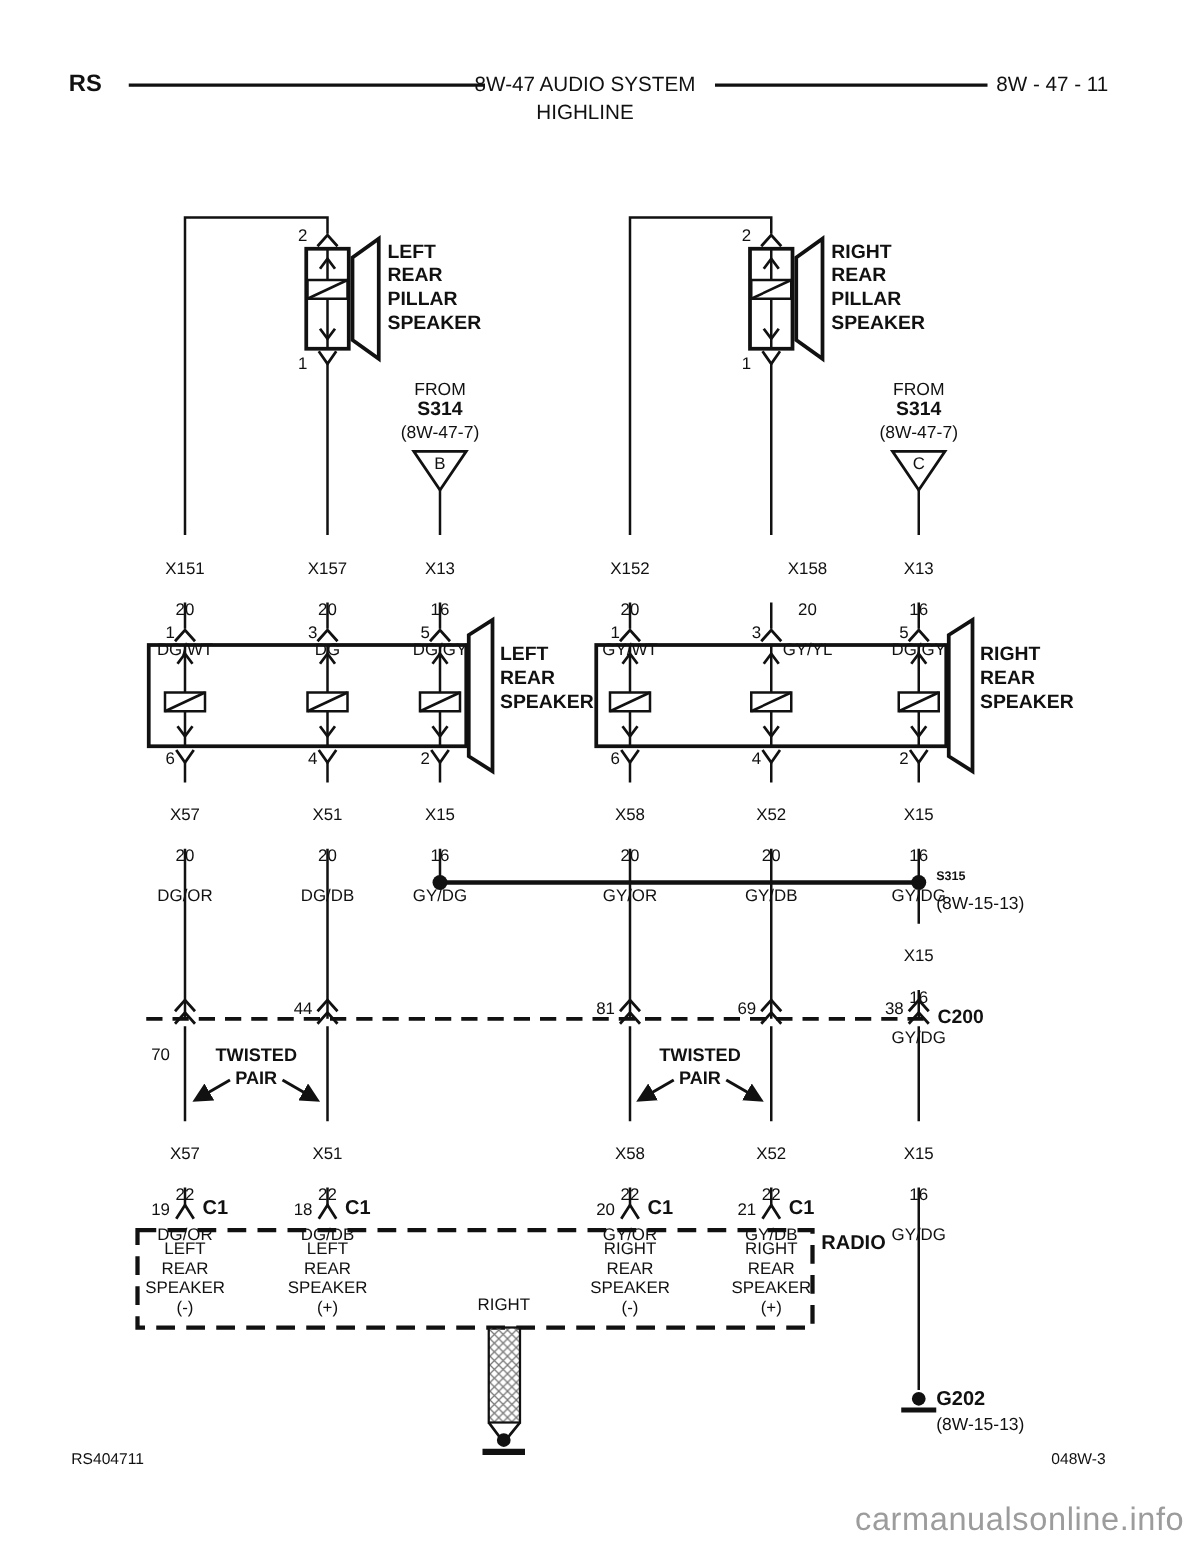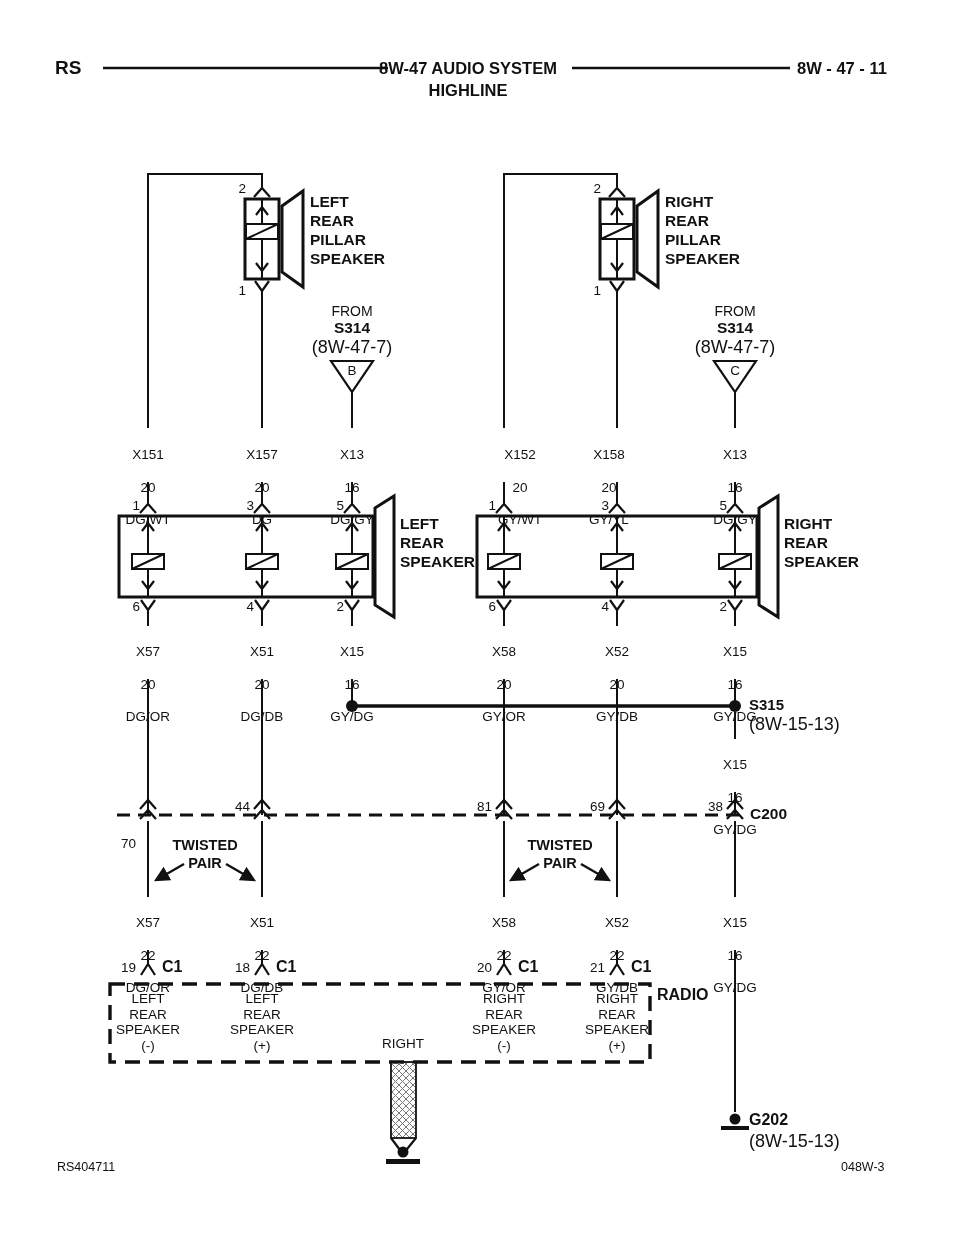--- a/index.html
+++ b/index.html
@@ -5,22 +5,22 @@
   html,body{margin:0;padding:0;background:#fff;}
   #page{position:relative;width:960px;height:1242px;background:#fff;overflow:hidden;
         font-family:"Liberation Sans","DejaVu Sans",sans-serif;color:#111;}
   svg{position:absolute;left:0;top:0;}
   .lbl{position:absolute;color:#111;white-space:pre-line;line-height:1.2;font-size:13.5px;
        text-align:center;}
   .ctr{transform:translateX(-50%);}
   .b{font-weight:700;}
   .pin{width:34px;text-align:right;}
   .name{text-align:left;font-weight:700;font-size:15.5px;line-height:19px;}
-  .hdr{font-weight:700;font-size:16.5px;}
-  .ref{font-size:18px;}
+  .hdr{font-weight:400;font-size:16.5px;}
+  .ref{font-size:14px;}
   .small{font-size:12.5px;}
   .wm{position:absolute;left:684px;top:1200px;font-size:26px;color:#9c9c9c;
       letter-spacing:.5px;}
   
   .w{fill:none;stroke:#111;stroke-width:2;}
   .w35{fill:none;stroke:#111;stroke-width:3.5;}
   .bx{fill:#fff;stroke:#111;stroke-width:3;}
   .g2{fill:none;stroke:#111;stroke-width:2.2;}
   .blk{fill:#111;stroke:none;}
 </style>
@@ -205,26 +205,26 @@
   <div class="lbl ctr" style="left:262px;top:431px">
     <div>X157</div>
     <div>20</div>
     <div>DG</div>
   </div>
   <div class="lbl ctr" style="left:352px;top:431px">
     <div>X13</div>
     <div>16</div>
     <div>DG/GY</div>
   </div>
-  <div class="lbl ctr" style="left:520px;top:431px">
+  <div class="lbl ctr" style="left:504px;top:431px">
     <div>X152</div>
     <div>20</div>
     <div>GY/WT</div>
   </div>
-  <div class="lbl ctr" style="left:609px;top:431px">
+  <div class="lbl ctr" style="left:646px;top:431px">
     <div>X158</div>
     <div>20</div>
     <div>GY/YL</div>
   </div>
   <div class="lbl ctr" style="left:735px;top:431px">
     <div>X13</div>
     <div>16</div>
     <div>DG/GY</div>
   </div>
 
@@ -272,21 +272,21 @@
     <div>X52</div>
     <div>20</div>
     <div>GY/DB</div>
   </div>
   <div class="lbl ctr" style="left:735px;top:628px">
     <div>X15</div>
     <div>16</div>
     <div>GY/DG</div>
   </div>
 
-  <div class="lbl b" style="left:749px;top:696px;font-size:15px;text-align:left">S315</div>
+  <div class="lbl b" style="left:749px;top:696px;font-size:10px;text-align:left">S315</div>
   <div class="lbl ref" style="left:749px;top:714px;text-align:left">(8W-15-13)</div>
 
   <div class="lbl ctr" style="left:735px;top:741px">
     <div>X15</div>
     <div>16</div>
     <div>GY/DG</div>
   </div>
 
   <div class="lbl pin" style="left:102px;top:836px">70</div>
   <div class="lbl pin" style="left:216px;top:799px">44</div>
@@ -352,14 +352,15 @@
 REAR
 SPEAKER
 (+)</div>
   <div class="lbl ctr" style="left:403px;top:1036px">RIGHT</div>
 
   <div class="lbl b" style="left:749px;top:1110px;font-size:16px;text-align:left">G202</div>
   <div class="lbl ref" style="left:749px;top:1131px;text-align:left">(8W-15-13)</div>
 
   <div class="lbl small" style="left:57px;top:1160px;text-align:center">RS404711</div>
   <div class="lbl small" style="left:841px;top:1160px;text-align:right">048W-3</div>
+  <div class="wm">carmanualsonline.info</div>
 
 </div>
 
 </body></html>

